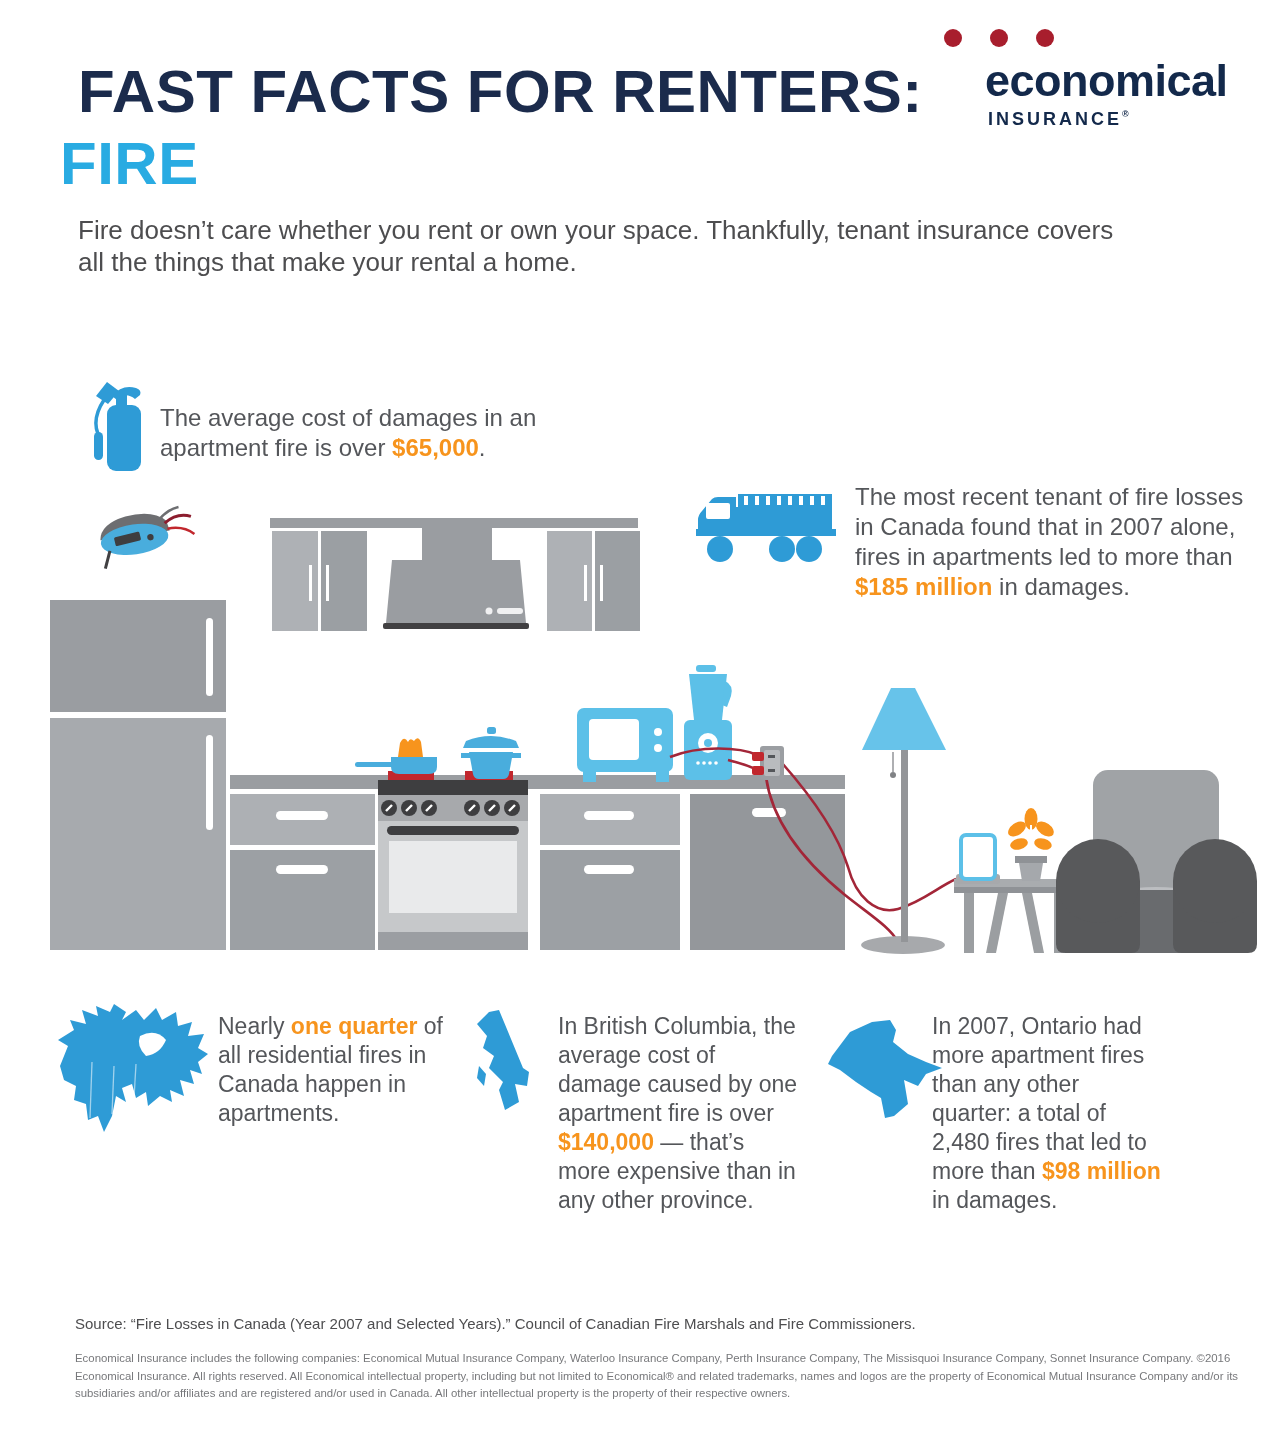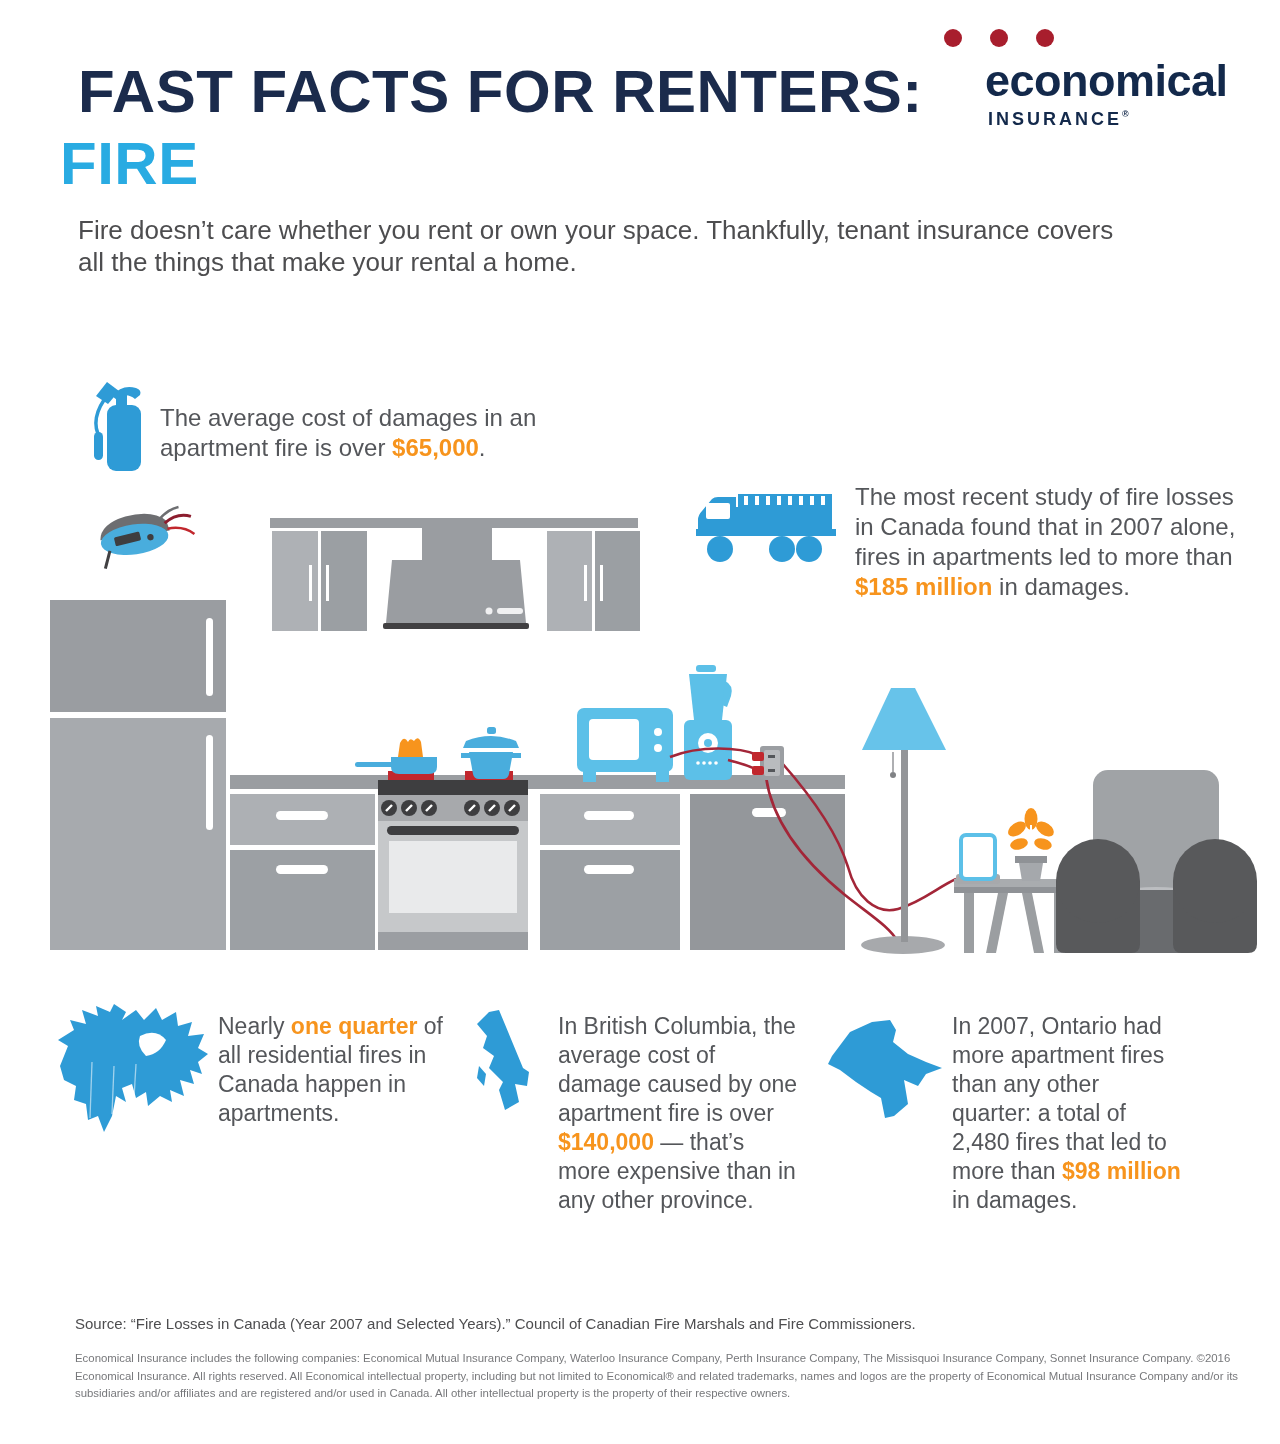--- a/index.html
+++ b/index.html
@@ -86,21 +86,21 @@
       <rect x="70" y="10" width="4" height="9"></rect>
         <rect x="81" y="10" width="4" height="9"></rect>
       <rect x="92" y="10" width="4" height="9"></rect>
         <rect x="103" y="10" width="4" height="9"></rect>
       <rect x="114" y="10" width="4" height="9"></rect>
         <rect x="125" y="10" width="4" height="9"></rect>
       <rect x="10" y="17" width="24" height="16" rx="2"></rect>
     </g>
   </svg>
   <div class="abs fact" style="left:855px; top:482px;">
-      <div><span>The most recent study of fire losses</span></div>
+      <div><span>The most recent tenant of fire losses</span></div>
       <div><span>in Canada found that in 2007 alone,</span></div>
       <div><span>fires in apartments led to more than</span></div>
       <div><span class="hl">$185 million</span><span> in damages.</span></div>
     </div>
 
   <svg class="abs" style="left:0; top:505px;" width="1280" height="455" viewBox="0 0 1280 455">
 
     <g transform="translate(92,0) rotate(-8 45 30)">
       <path d="M8,30 Q10,14 36,10 Q64,7 76,20 L78,30 Z" fill="#6D6E71"></path>
       <ellipse cx="42" cy="34" rx="34" ry="15" fill="#49ADDD"></ellipse>
@@ -305,21 +305,21 @@
       <div><span>damage caused by one</span></div>
       <div><span>apartment fire is over</span></div>
       <div><span class="hl">$140,000</span><span> — that’s</span></div>
       <div><span>more expensive than in</span></div>
       <div><span>any other province.</span></div>
     </div>
 
   <svg class="abs" style="left:828px; top:1020px;" width="114" height="98" viewBox="0 0 114 98">
     <path fill="#2E9BD6" d="M4,36 L22,12 L44,2 L62,0 L68,10 L65,22 L80,34 L98,42 L114,48 L98,54 L90,66 L76,60 L80,84 L66,96 L57,98 L53,78 L43,72 L28,62 L12,50 L0,44 Z"></path>
   </svg>
-  <div class="abs fact fact-sm" style="left:952px; top:1012px;">
+  <div class="abs fact fact-sm" style="left:932px; top:1012px;">
       <div><span>In 2007, Ontario had</span></div>
       <div><span>more apartment fires</span></div>
       <div><span>than any other</span></div>
       <div><span>quarter: a total of</span></div>
       <div><span>2,480 fires that led to</span></div>
       <div><span>more than </span><span class="hl">$98 million</span></div>
       <div><span>in damages.</span></div>
     </div>
 
   <div class="abs source-line" style="left:75px; top:1277px;">Source: “Fire Losses in Canada (Year 2007 and Selected Years).” Council of Canadian Fire Marshals and Fire Commissioners.</div>

